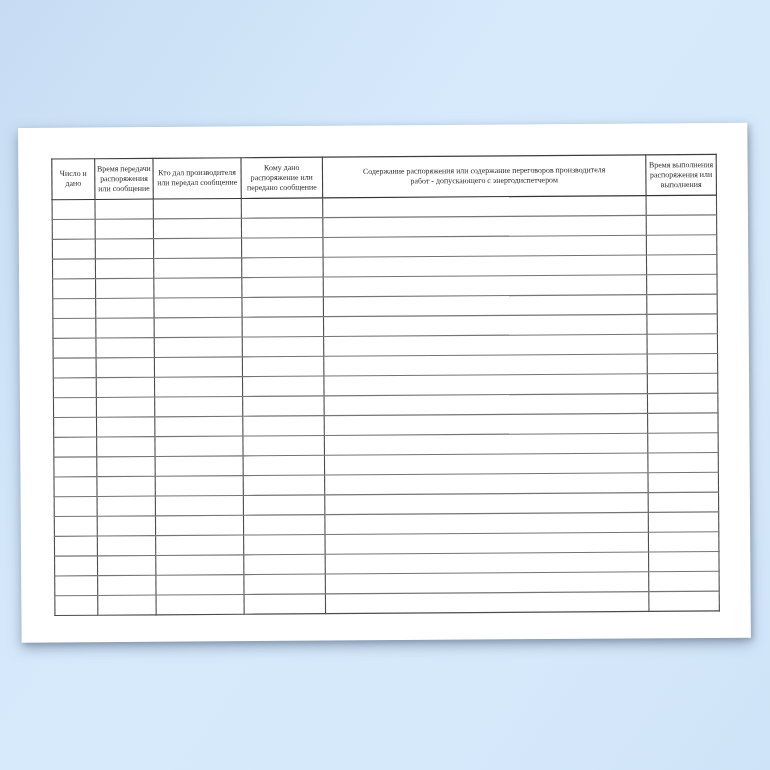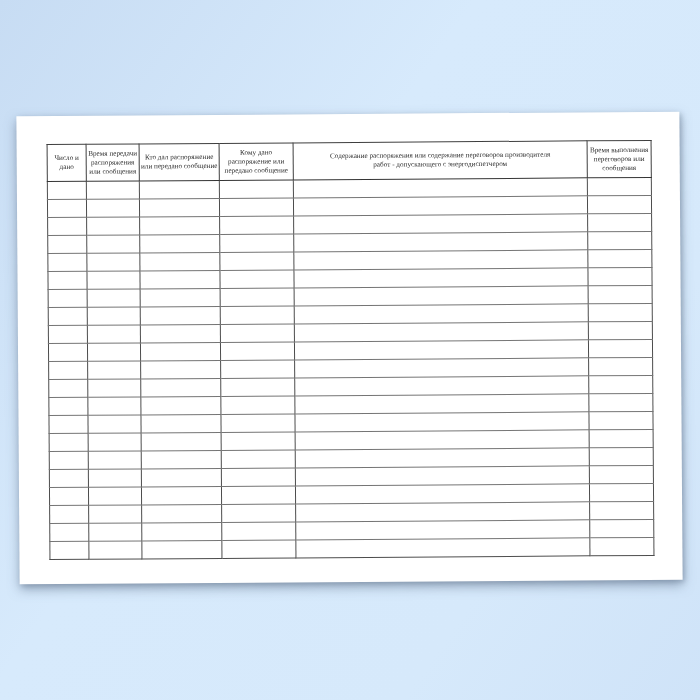--- a/index.html
+++ b/index.html
@@ -80,25 +80,25 @@
       <col style="width:39px">
       <col style="width:53px">
       <col style="width:80px">
       <col style="width:74px">
       <col style="width:294px">
       <col style="width:64px">
     </colgroup>
     <thead>
       <tr>
         <th><span class="hwrap">Число и дано</span></th>
-        <th><span class="hwrap">Время передачи распоряжения или сообщения</span></th>
-        <th><span class="hwrap">Кто дал распоряжение или передано сообщение</span></th>
+        <th><span class="hwrap">Время передачи распоряжения или сообщение</span></th>
+        <th><span class="hwrap">Кто дал производителя или передал сообщение</span></th>
         <th><span class="hwrap">Кому дано распоряжение или передано сообщение</span></th>
         <th class="col-content"><span class="hwrap">Содержание распоряжения или содержание переговоров производителя работ - допускающего с энергодиспетчером</span></th>
-        <th><span class="hwrap">Время выполнения переговоров или сообщения</span></th>
+        <th><span class="hwrap">Время выполнения распоряжения или выполнения</span></th>
       </tr>
     </thead>
     <tbody id="table-body">
         <tr>
           <td></td>
           <td></td>
           <td></td>
           <td></td>
           <td></td>
           <td></td>

